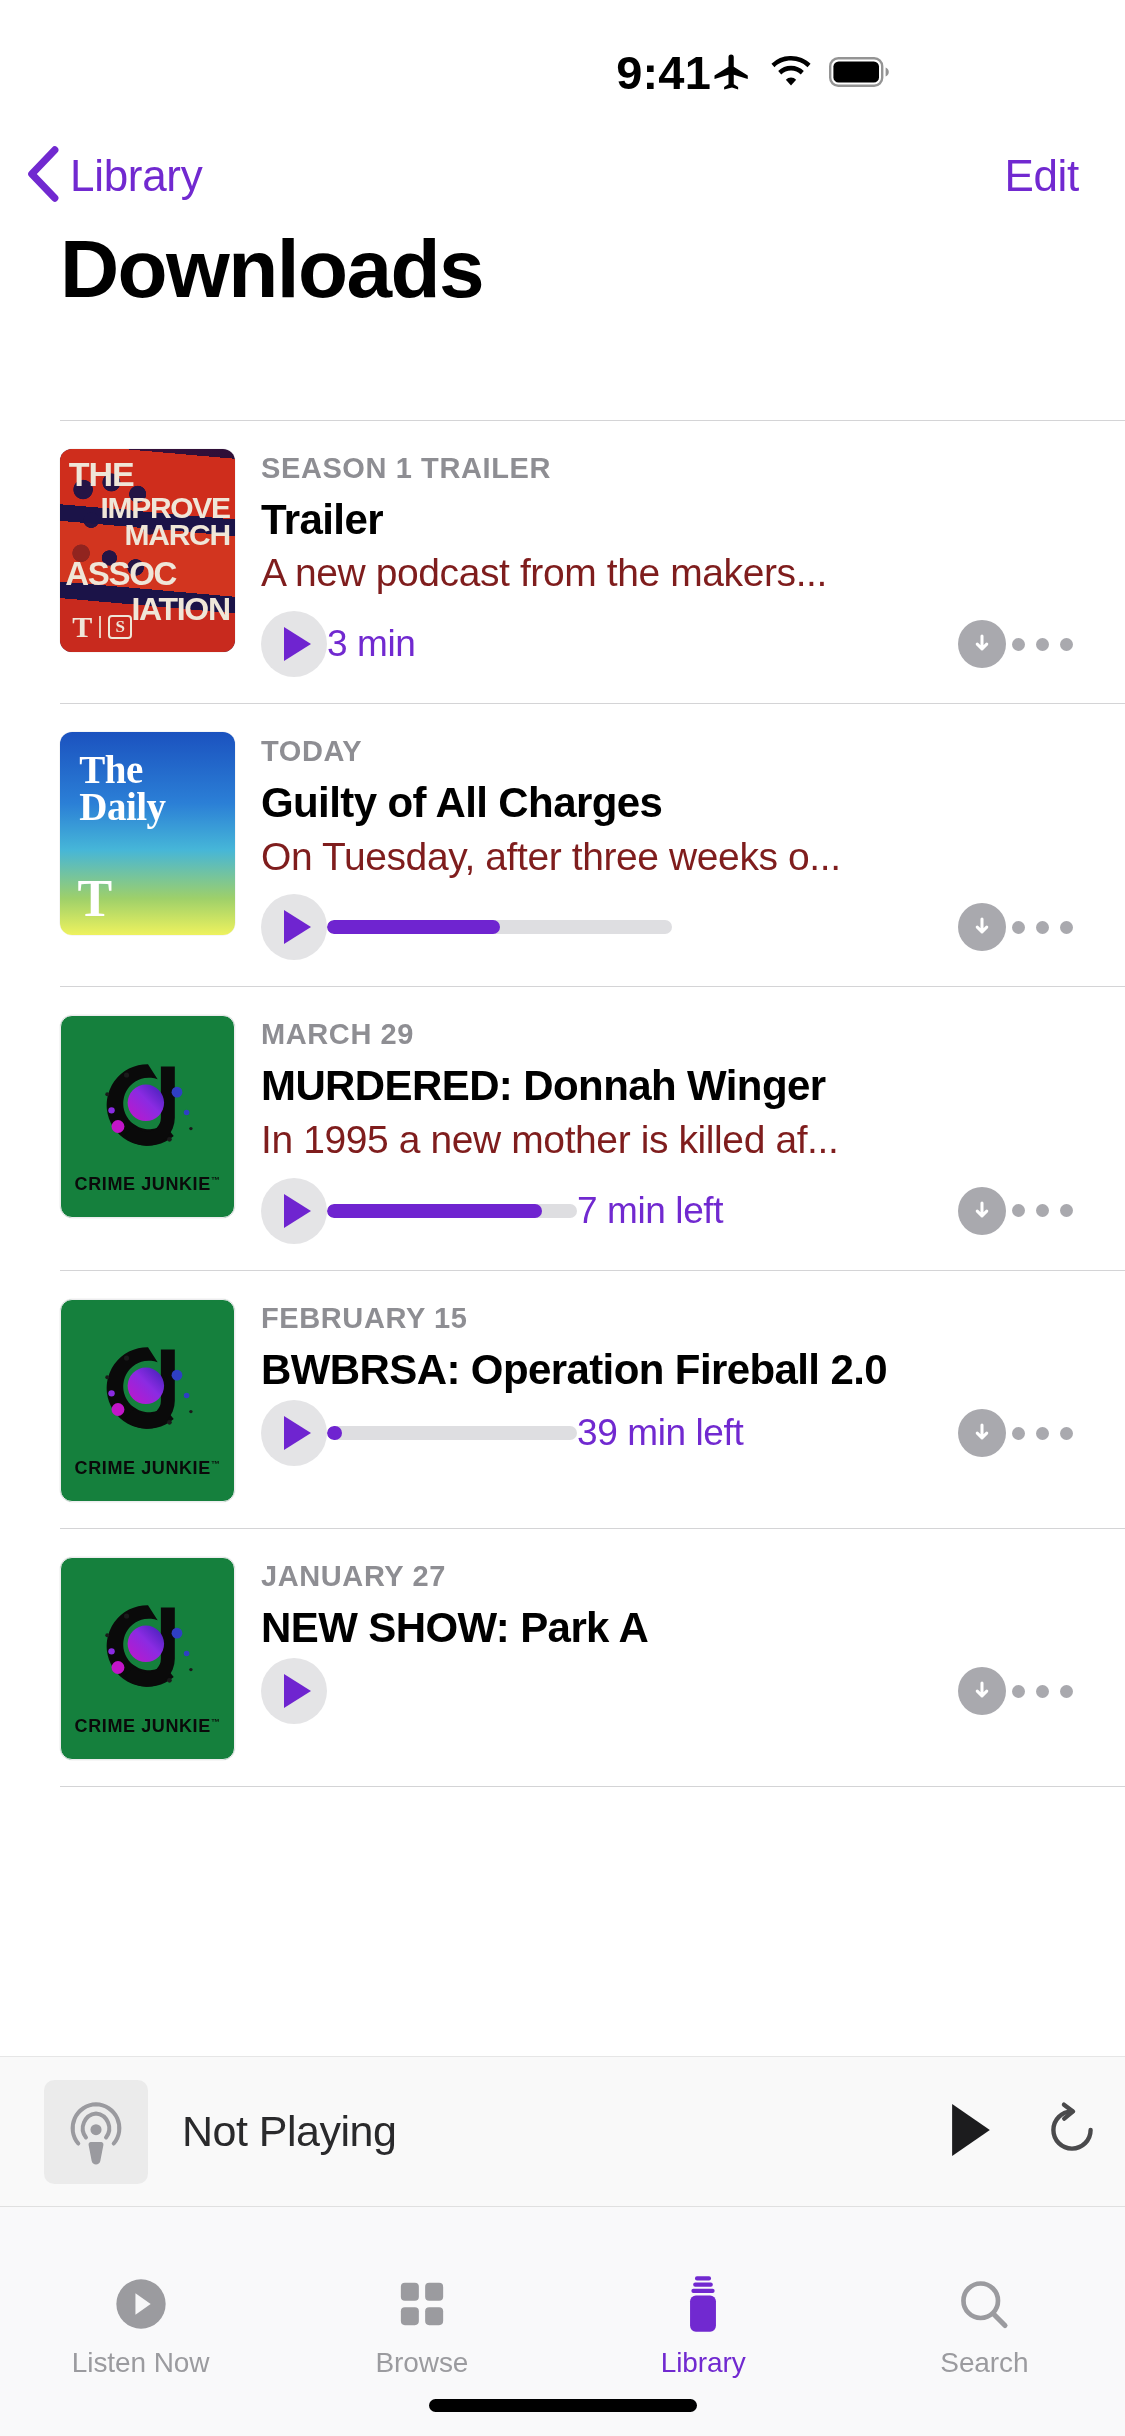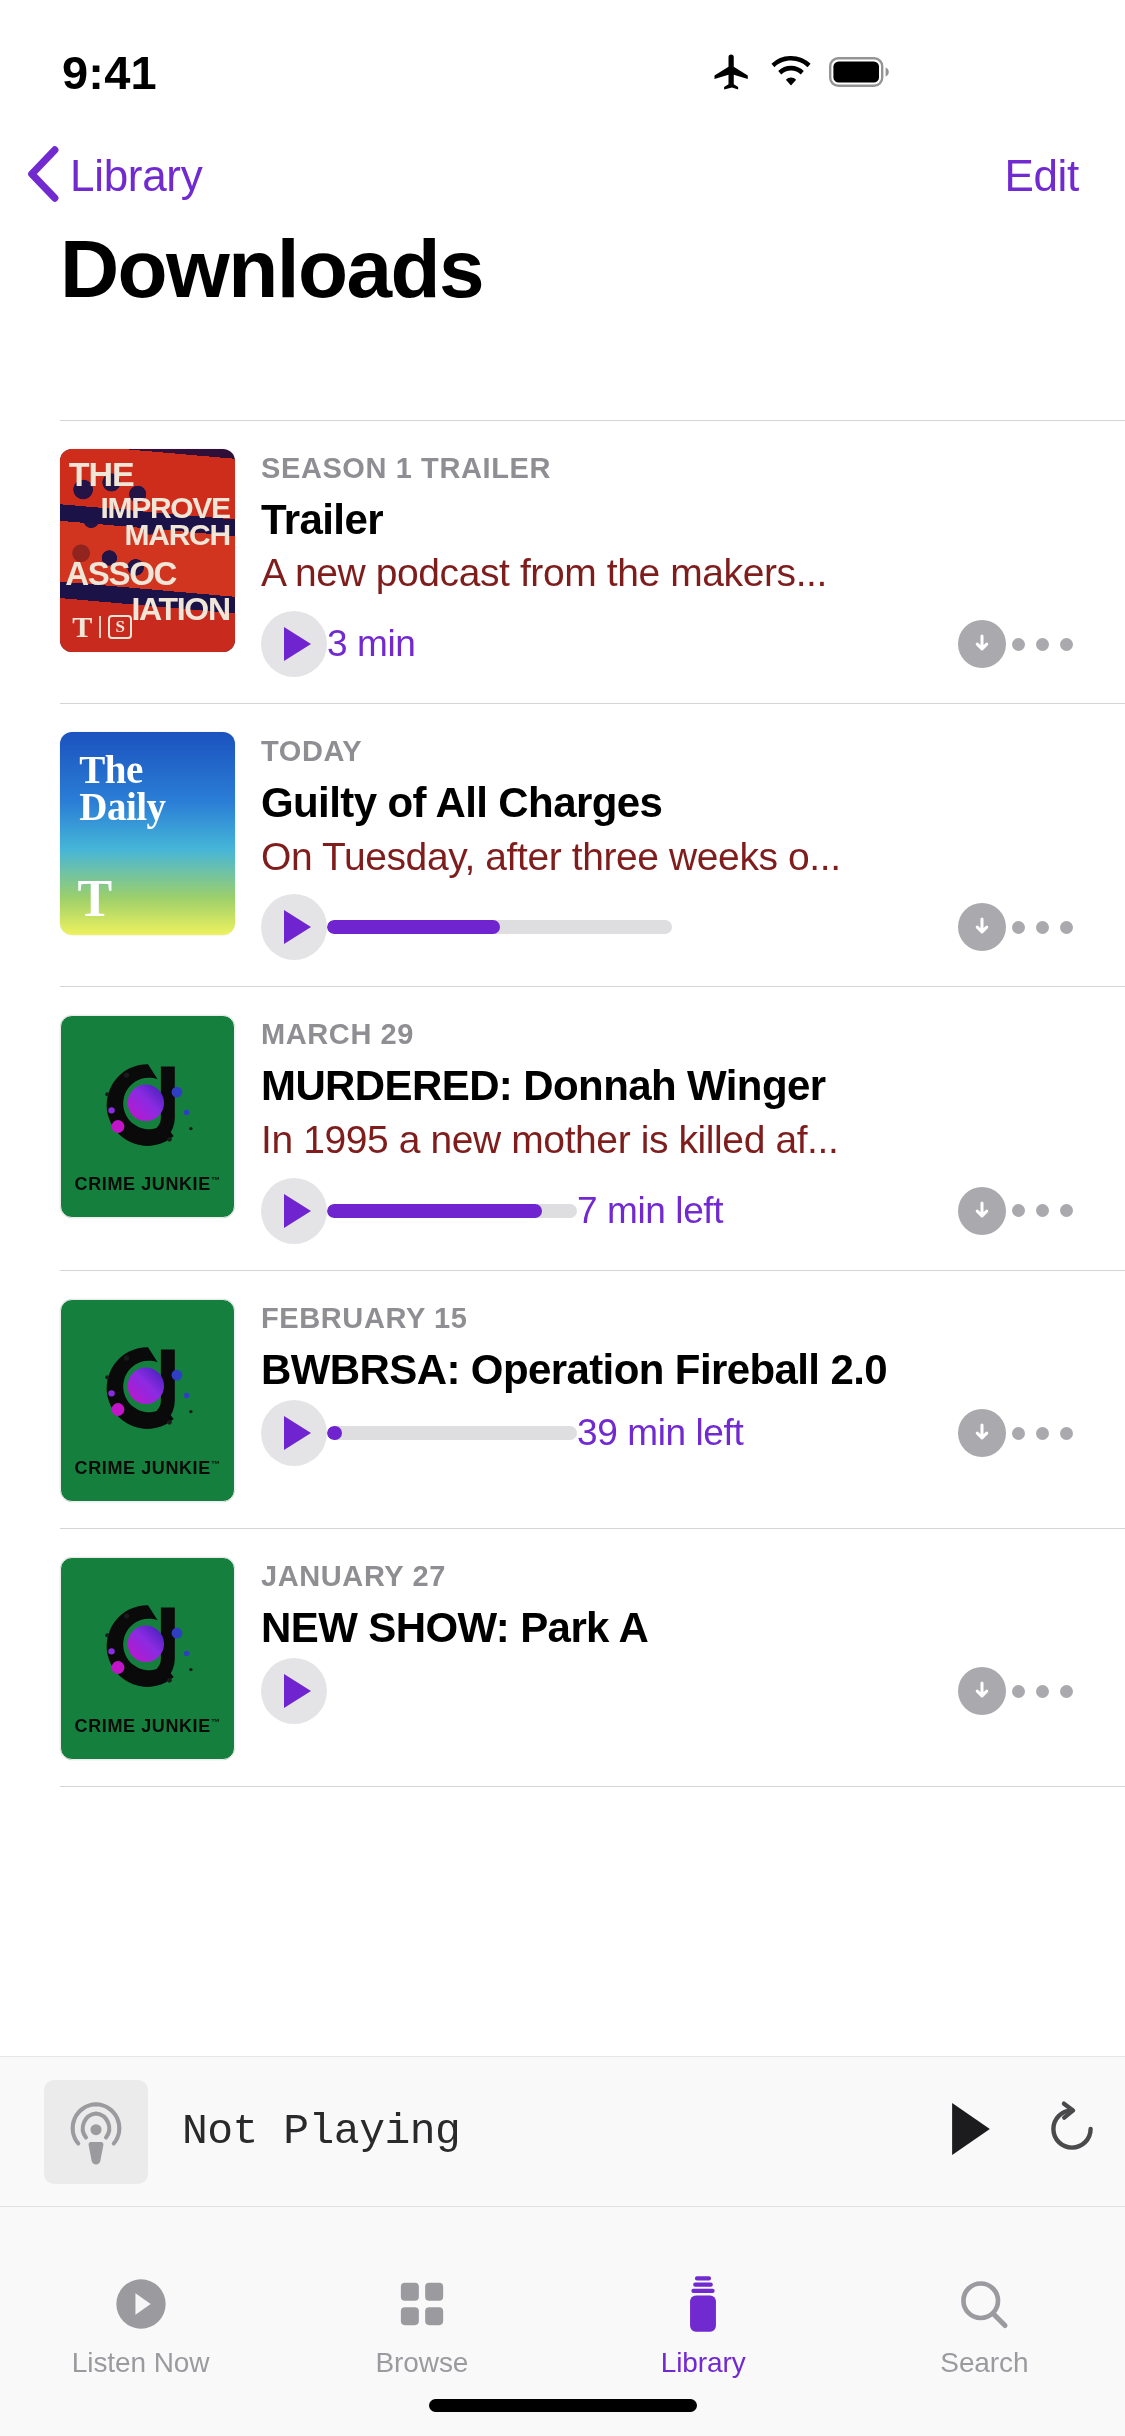--- a/index.html
+++ b/index.html
@@ -8,21 +8,21 @@
     font-family:"Liberation Sans","DejaVu Sans",sans-serif;
     background:#ffffff;
     color:#000;
     overflow:hidden;
     position:relative;
   }
 
   
   .statusbar{
     position:absolute; top:0; left:0; width:924px; height:132px;
-    display:flex; align-items:center; justify-content:space-between;
+    display:flex; align-items:center; justify-content:flex-end;
     padding:0 33px 0 62px;
   }
   .status-time{ font-size:47px; font-weight:700; letter-spacing:0.2px; color:#000; line-height:1; margin-top:12px;}
   .status-icons{ display:flex; align-items:center; gap:16px; margin-top:12px;}
   .icon-airplane svg, .icon-wifi svg, .icon-battery svg{ display:block; }
 
   
   .navbar{
     position:absolute; top:132px; left:0; width:1125px; height:88px;
     display:flex; align-items:center; justify-content:space-between;
@@ -155,21 +155,21 @@
   }
   .art-cj .cjlabel sup{ font-size:9px; vertical-align:super;}
 
   
   .miniplayer{
     position:absolute; left:0; bottom:230px; width:1125px; height:150px;
     background:rgba(248,248,249,0.92);
     backdrop-filter:blur(26px);
     -webkit-backdrop-filter:blur(26px);
     border-top:1px solid rgba(0,0,0,0.08);
-    display:flex; align-items:center; padding:0 20px 0 44px; gap:34px;font-family:Liberation Mono, monospace;
+    display:flex; align-items:center; padding:0 20px 0 44px; gap:34px;
   }
   .mp-art{
     width:104px;height:104px;flex:0 0 104px;border-radius:10px;
     background:rgba(0,0,0,0.055);
     display:flex;align-items:center;justify-content:center;
   }
   .mp-title{ flex:1 1 auto; font-size:43px; color:#2a2a2c; letter-spacing:-0.5px;}
   .mp-play{ cursor:pointer; padding:6px 10px;}
   .mp-skip{ cursor:pointer; padding:4px 2px;}
 

